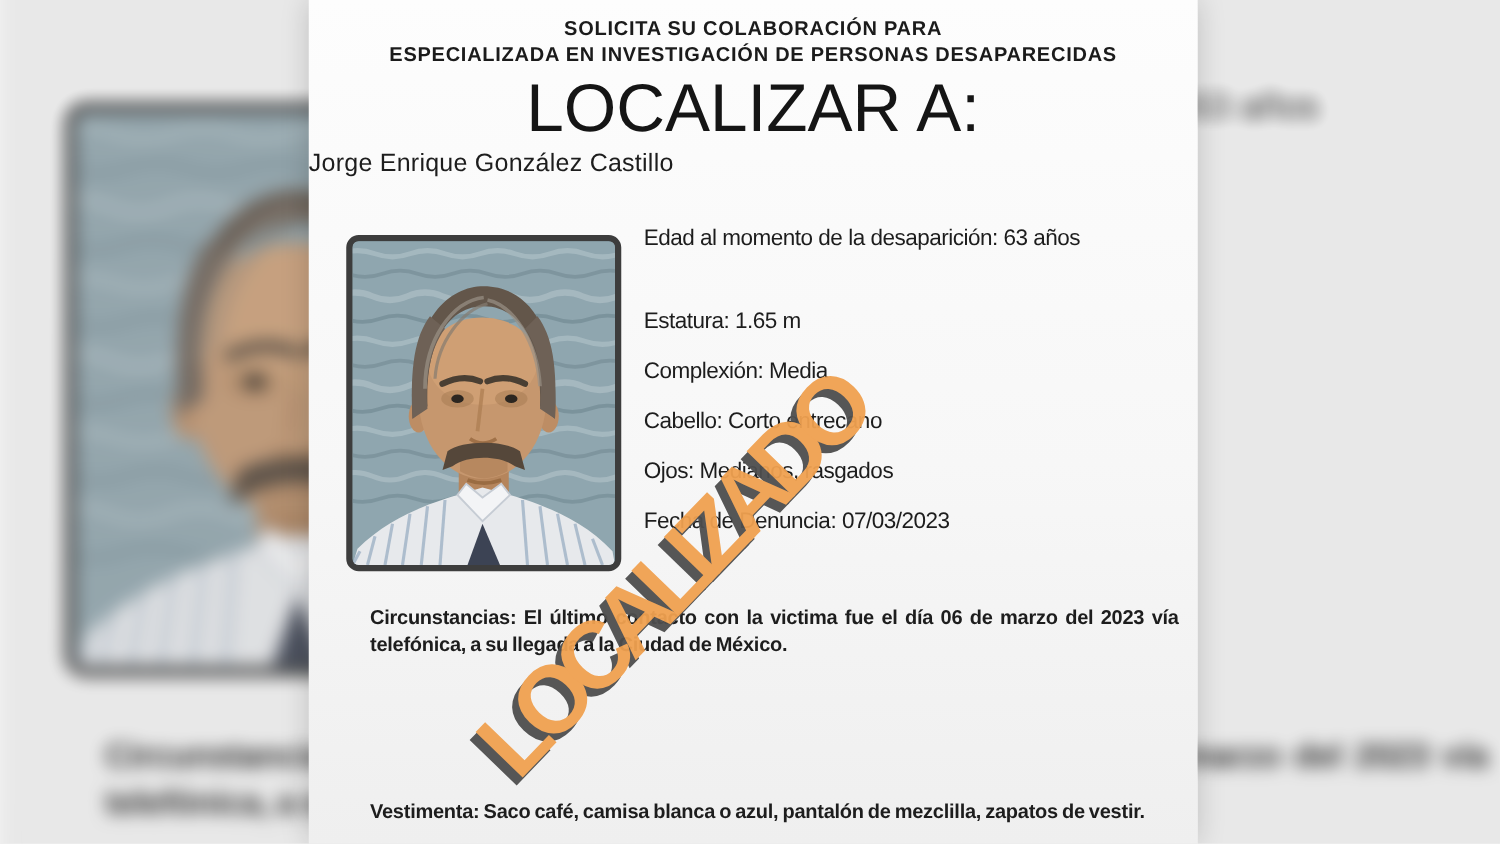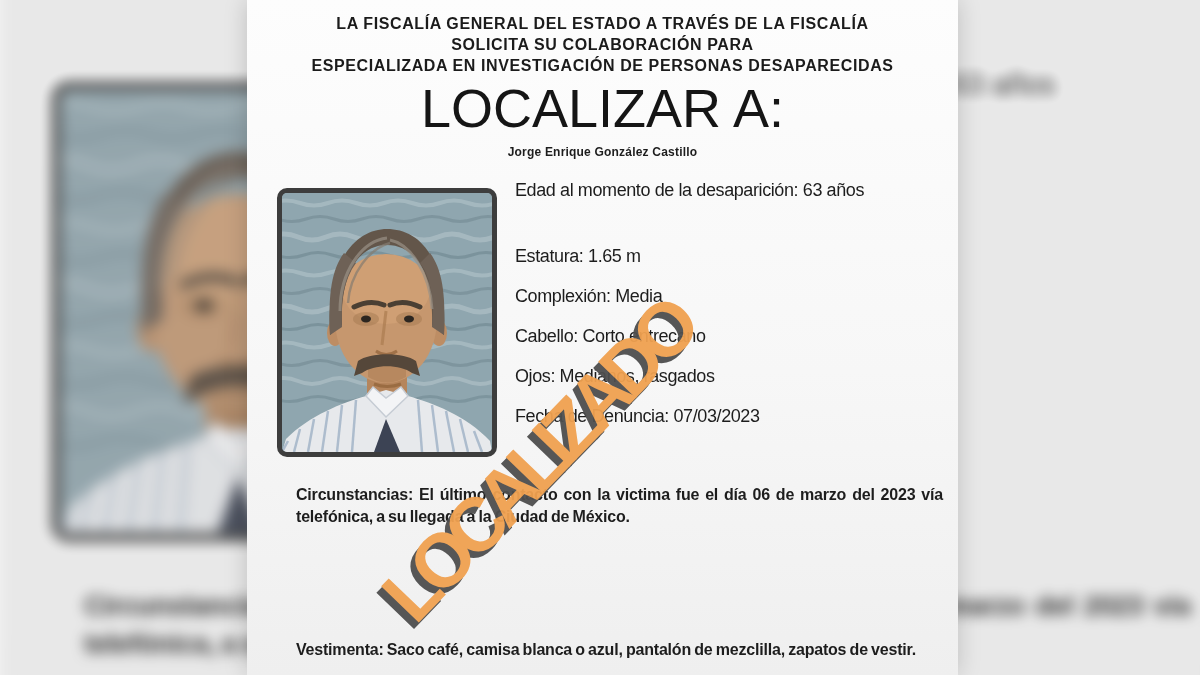--- a/index.html
+++ b/index.html
@@ -13,21 +13,21 @@
   .bg-inner .poster{box-shadow:none;}
 
   .poster{position:absolute;left:247px;top:0;width:711px;height:675px;color:#1d1d1d;
           background:linear-gradient(180deg,#fdfdfd 0%,#f7f7f7 55%,#efefef 100%);
           box-shadow:0 0 22px rgba(0,0,0,0.18);}
 
   .header{padding-top:13px;text-align:center;font-weight:700;font-size:16px;line-height:21px;
           letter-spacing:0.6px;color:#1b1b1b;}
   .headline{margin-top:9px;text-align:center;font-weight:400;font-size:54px;line-height:46px;
             letter-spacing:0;color:#151515;}
-  .person-name{margin-top:11px;text-align:center;font-weight:700;font-size:12px;line-height:20px;
+  .person-name{margin-top:11px;text-align:left;font-weight:400;font-size:20px;line-height:20px;
                letter-spacing:0.2px;}
 
   .photo{position:absolute;left:30px;top:188px;width:220px;height:269px;box-sizing:border-box;
          border:5px solid #3d3d3d;border-radius:10px;overflow:hidden;background:#8fa6af;}
   .photo svg{display:block;width:100%;height:100%;filter:blur(0.5px);}
 
   .details{position:absolute;left:268px;top:181px;right:8px;font-weight:400;font-size:18px;
            letter-spacing:-0.4px;}
   .detail-row{line-height:19px;margin-bottom:21px;white-space:nowrap;}
   .detail-row.gap-after{margin-bottom:47px;}
@@ -131,21 +131,20 @@
 
     <div class="para circ">Circunstancias: El último contacto con la victima fue el día 06 de marzo del 2023 vía telefónica, a su llegada a la Ciudad de México.</div>
 
   </div>
       </div>
   </div>
 
   <div class="poster" id="poster-main" style="color: rgb(29, 29, 29);">
 
     <div class="header">
-      <div>LA FISCALÍA GENERAL DEL ESTADO A TRAVÉS DE LA FISCALÍA</div>
       <div>SOLICITA SU COLABORACIÓN PARA</div>
       <div>ESPECIALIZADA EN INVESTIGACIÓN DE PERSONAS DESAPARECIDAS</div>
     </div>
 
     <div class="headline">LOCALIZAR A:</div>
 
     <div class="person-name">Jorge Enrique González Castillo</div>
 
     <div class="photo" style="border-color: rgb(61, 61, 61); background: rgb(143, 166, 175);">
       <svg viewBox="0 0 210 259" preserveAspectRatio="none">

